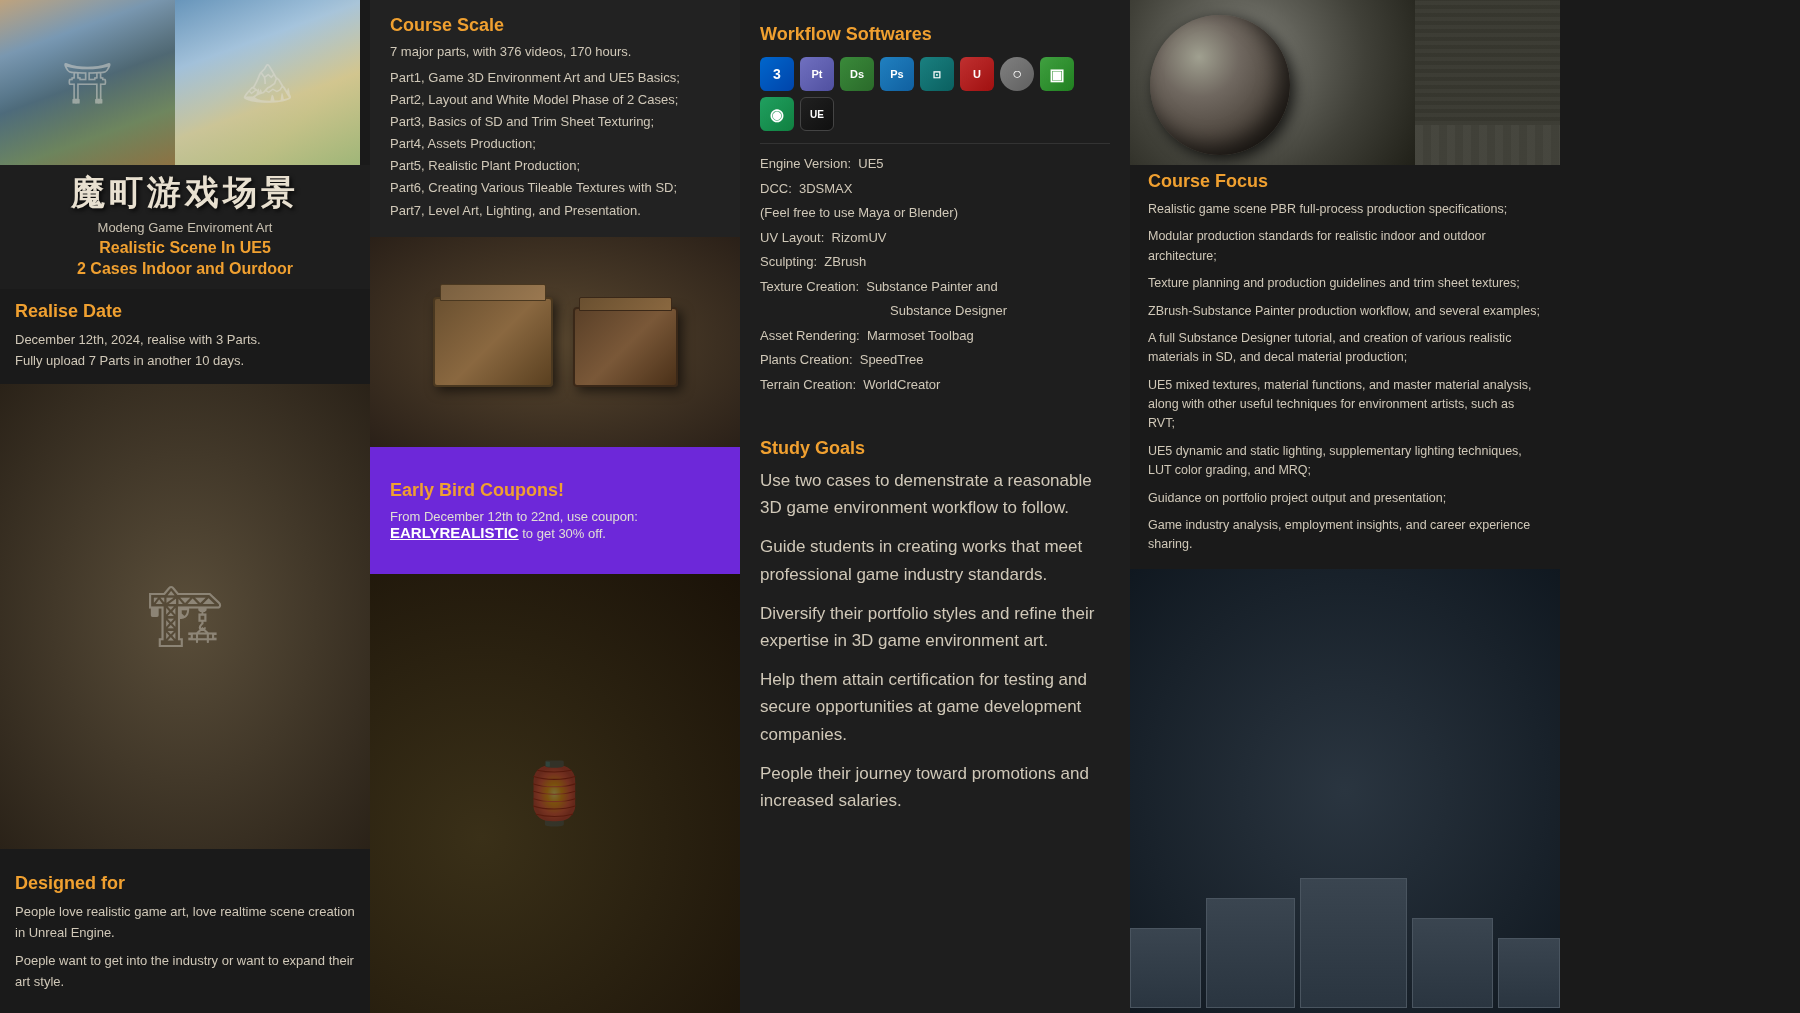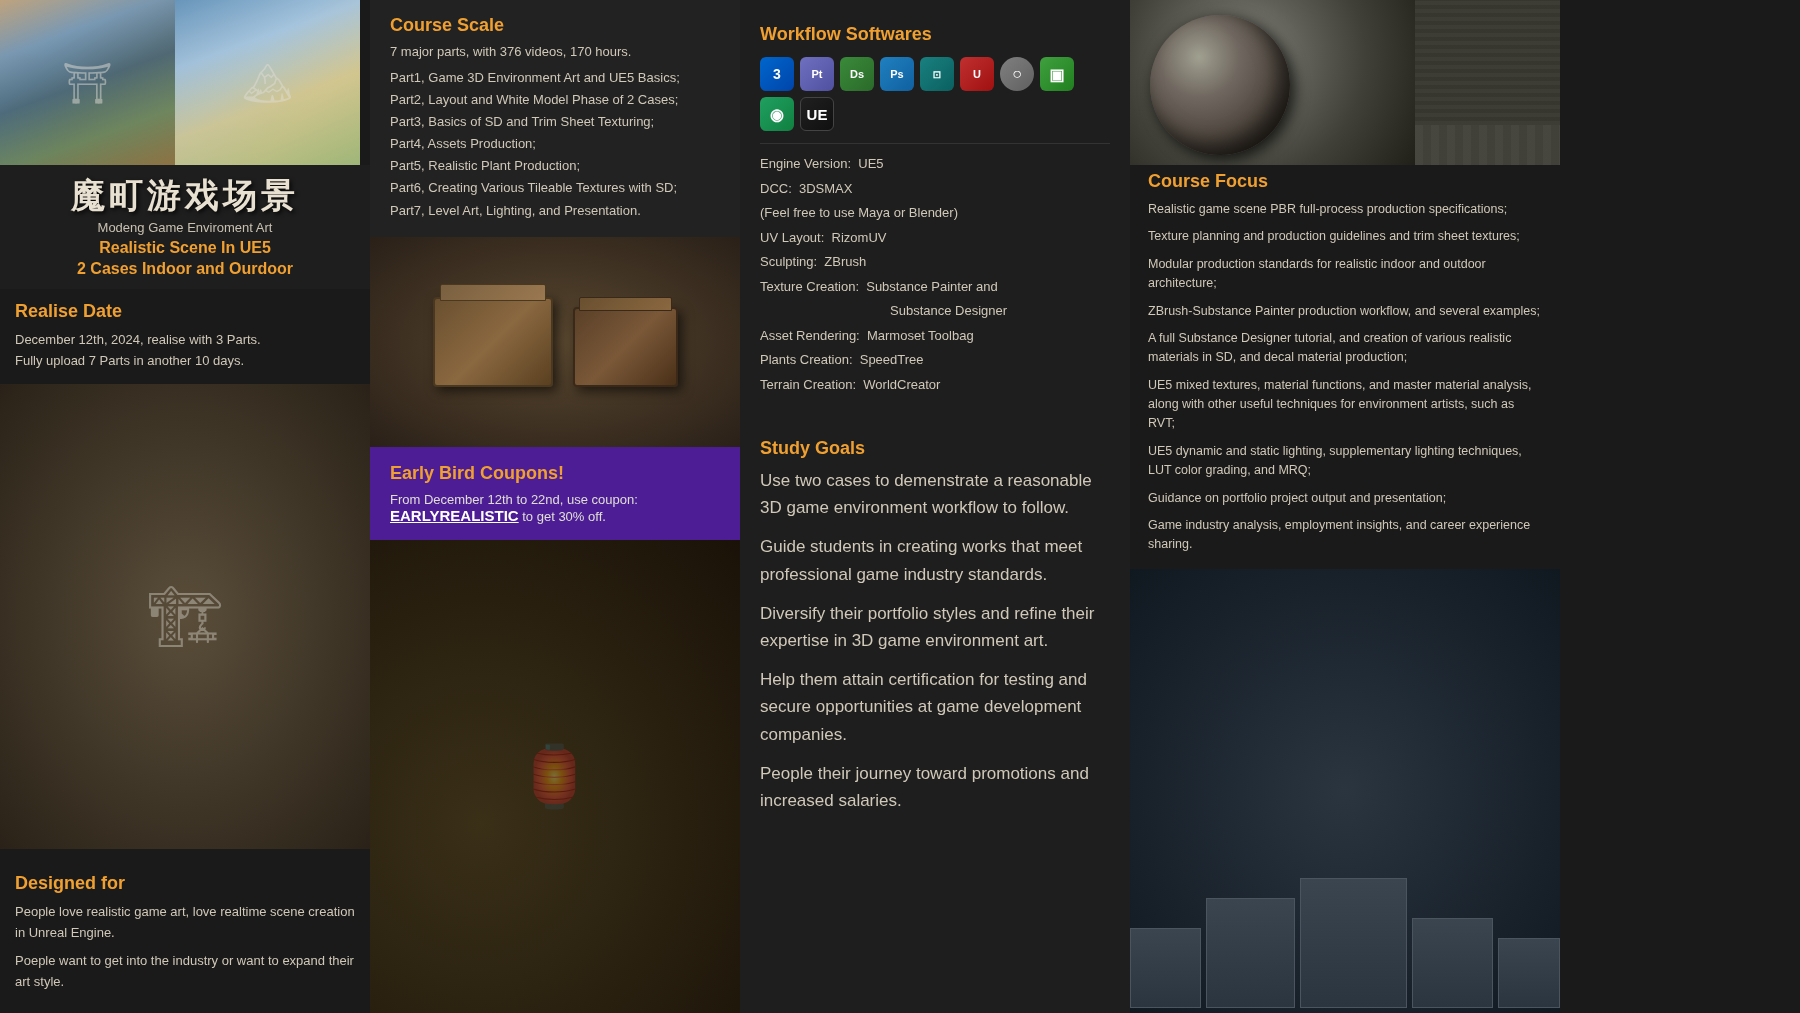--- a/index.html
+++ b/index.html
@@ -80,21 +80,21 @@
       background: #1e1e1e;
       text-align: center;
     }
     .chinese-title {
       font-size: 34px;
       color: #e8e0d0;
       font-weight: bold;
       letter-spacing: 4px;
       text-shadow: 2px 2px 4px rgba(0,0,0,0.8);
       line-height: 1.2;
-      font-family: Liberation Sans, sans-serif;
+      font-family: Liberation Mono, monospace;
     }
     .subtitle-en {
       color: #c8c0b0;
       font-size: 13px;
       margin-top: 4px;
     }
     .subtitle-orange {
       color: #f0a030;
       font-size: 16px;
       font-weight: bold;
@@ -227,22 +227,22 @@
     .wooden-box2::before {
       content: '';
       position: absolute;
       top: -12px; left: 4px; right: 4px;
       height: 12px;
       background: linear-gradient(135deg, #6a5030 0%, #8a6840 100%);
       border-radius: 2px 2px 0 0;
       border: 1px solid #3a2818;
     }
     .early-bird-section {
-      padding: 16px 20px;
-      background: #4c1d95;
+      padding: 33px 20px;
+      background: #6d28d9;
     }
     .coupon-code {
       color: #ffffff;
       font-weight: bold;
       font-size: 15px;
       text-decoration: underline;
     }
     .bottom-image {
       flex: 1;
       background: linear-gradient(135deg, #1a1208 0%, #2a2010 30%, #3a3018 60%, #1a1208 100%);
@@ -492,21 +492,21 @@
       <div class="software-icons">
         <div class="sw-icon sw-3ds">3</div>
         <div class="sw-icon sw-pt">Pt</div>
         <div class="sw-icon sw-ds">Ds</div>
         <div class="sw-icon sw-ps">Ps</div>
         <div class="sw-icon sw-maya" style="font-size:10px;">⊡</div>
         <div class="sw-icon sw-u">U</div>
         <div class="sw-icon sw-circle" style="font-size:16px;">○</div>
         <div class="sw-icon sw-green" style="font-size:16px;">▣</div>
         <div class="sw-icon sw-green2" style="font-size:16px;">◉</div>
-        <div class="sw-icon sw-ue" style="font-size:15px;">UE</div>
+        <div class="sw-icon sw-ue" style="font-size:10px;">UE</div>
       </div>
       <div class="separator-line"></div>
       <div class="workflow-table">
         <div class="workflow-row">
           <span class="workflow-label">Engine Version:&nbsp;&nbsp;</span>
           <span class="workflow-value">UE5</span>
         </div>
         <div class="workflow-row">
           <span class="workflow-label">DCC:&nbsp;&nbsp;</span>
           <span class="workflow-value">3DSMAX</span>
@@ -559,22 +559,22 @@
         <div class="sphere-shape"></div>
       </div>
       <div class="texture-flat">
         <div class="texture-flat-inner"></div>
         <div class="texture-flat-bottom"></div>
       </div>
     </div>
     <div class="course-focus-section">
       <div class="section-title">Course Focus</div>
       <p>Realistic game scene PBR full-process production specifications;</p>
+      <p>Modular production standards for realistic indoor and outdoor architecture;</p>
       <p>Texture planning and production guidelines and trim sheet textures;</p>
-      <p>Modular production standards for realistic indoor and outdoor architecture;</p>
       <p>ZBrush-Substance Painter production workflow, and several examples;</p>
       <p>A full Substance Designer tutorial, and creation of various realistic materials in SD, and decal material production;</p>
       <p>UE5 mixed textures, material functions, and master material analysis, along with other useful techniques for environment artists, such as RVT;</p>
       <p>UE5 dynamic and static lighting, supplementary lighting techniques, LUT color grading, and MRQ;</p>
       <p>Guidance on portfolio project output and presentation;</p>
       <p>Game industry analysis, employment insights, and career experience sharing.</p>
     </div>
     <div class="bottom-arch-image">
       <div class="arch-buildings">
         <div class="arch-block" style="width:80px;height:80px;"></div>

